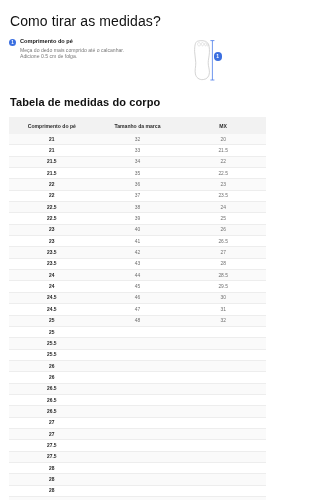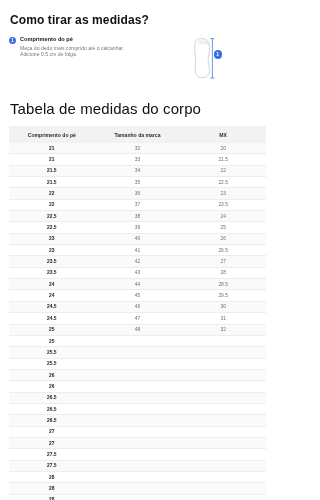--- a/index.html
+++ b/index.html
@@ -17,22 +17,22 @@
   .page {
     width: 275px;
     height: 500px;
     position: relative;
     box-sizing: border-box;
     padding: 0 9px;
   }
 
   
   .section-title {
-    font-size: 12px;
-    font-weight: bold;
+    font-size: 14px;
+    font-weight: normal;
     letter-spacing: 0.1px;
     color: #111111;
     margin: 13px 0 0 1px;
   }
 
   
   .howto {
     display: flex;
     align-items: flex-start;
     margin-top: 9px;
@@ -101,24 +101,24 @@
     background: #3b6fe0;
     color: #ffffff;
     font-size: 5px;
     line-height: 8.5px;
     text-align: center;
     font-weight: bold;
   }
 
   
   .table-title {
-    font-size: 15px;
-    font-weight: normal;
+    font-size: 11px;
+    font-weight: bold;
     color: #111111;
-    margin: 20px 0 9px 1px;
+    margin: 14px 0 9px 1px;
     letter-spacing: 0.1px;
   }
   .size-table {
     width: 100%;
     border-collapse: collapse;
     table-layout: fixed;
   }
   .size-table th {
     background: #f2f2f2;
     font-size: 5.1px;

